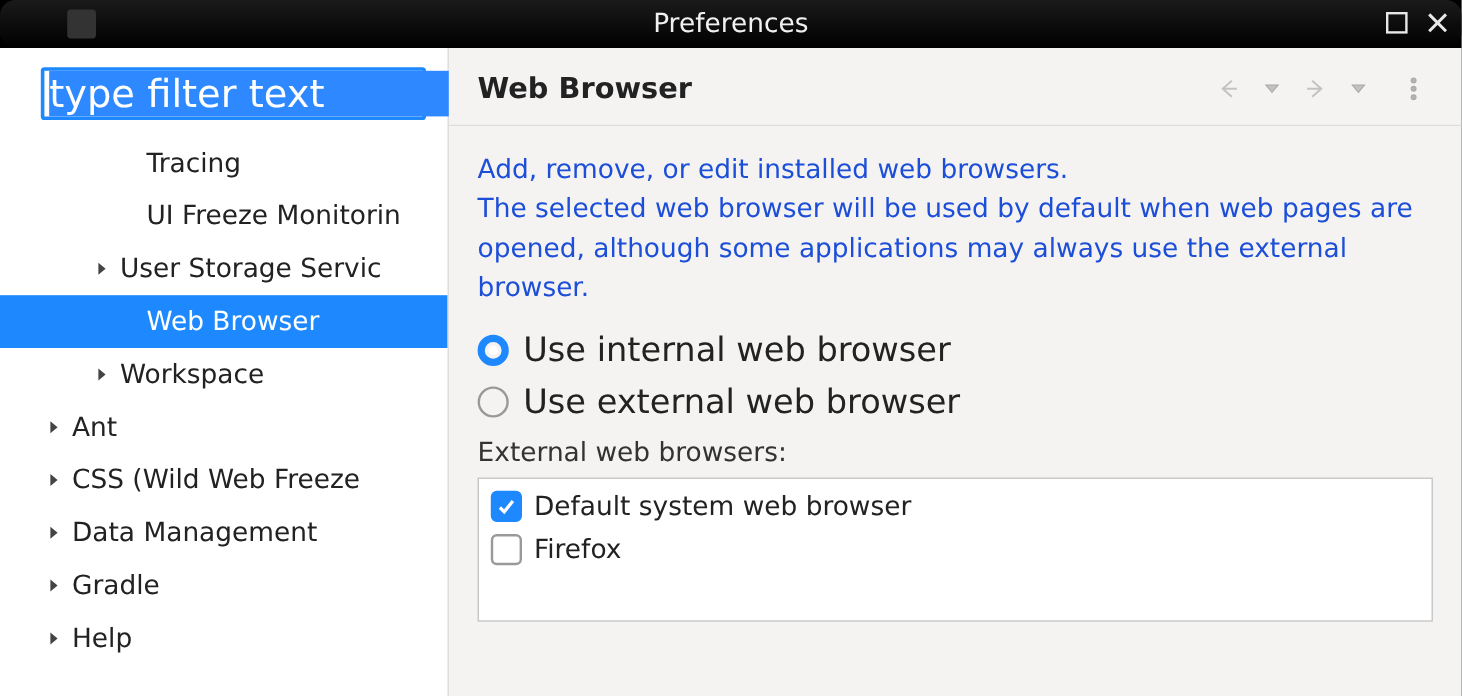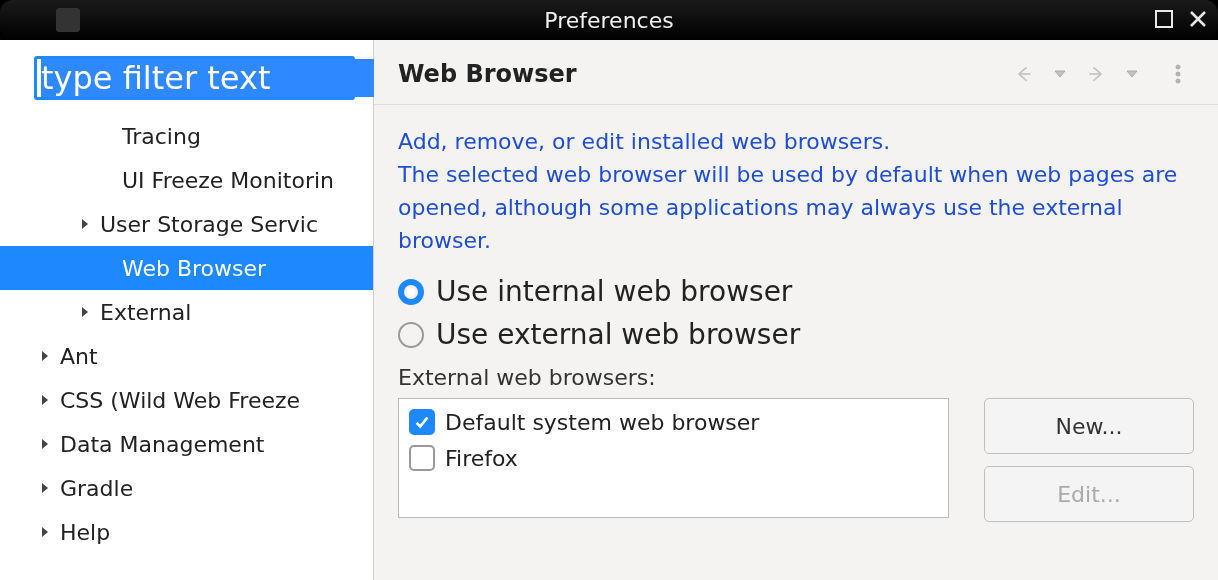--- a/index.html
+++ b/index.html
@@ -148,21 +148,21 @@
             <span class="arrow"></span>
             <span class="label">Web Browser</span>
           </div>
           <div class="tree-item">
             <span class="spacer" style="width: 44px;"></span>
             <span class="arrow">
               <svg viewBox="0 0 12 12">
                 <path d="M3 1 L9 6 L3 11 Z"></path>
               </svg>
             </span>
-            <span class="label">External</span>
+            <span class="label">Workspace</span>
           </div>
           <div class="tree-item">
             <span class="spacer" style="width: 4px;"></span>
             <span class="arrow">
               <svg viewBox="0 0 12 12">
                 <path d="M3 1 L9 6 L3 11 Z"></path>
               </svg>
             </span>
             <span class="label">Ant</span>
           </div>
@@ -263,26 +263,18 @@
                     <path d="M4 11 L8 15 L16 5"></path>
                   </svg>
                 </span>
                 <span>Default system web browser</span>
               </div>
               <div class="check-row">
                 <span class="checkbox"></span>
                 <span>Firefox</span>
               </div>
             </div>
-          <div class="side-buttons">
-            <div class="btn">
-              <span>New...</span>
-            </div>
-            <div class="btn disabled">
-              <span>Edit...</span>
-            </div>
-          </div>
         </div>
       </div>
     </div>
 
   </div>
 </div>
 
 </body></html>

